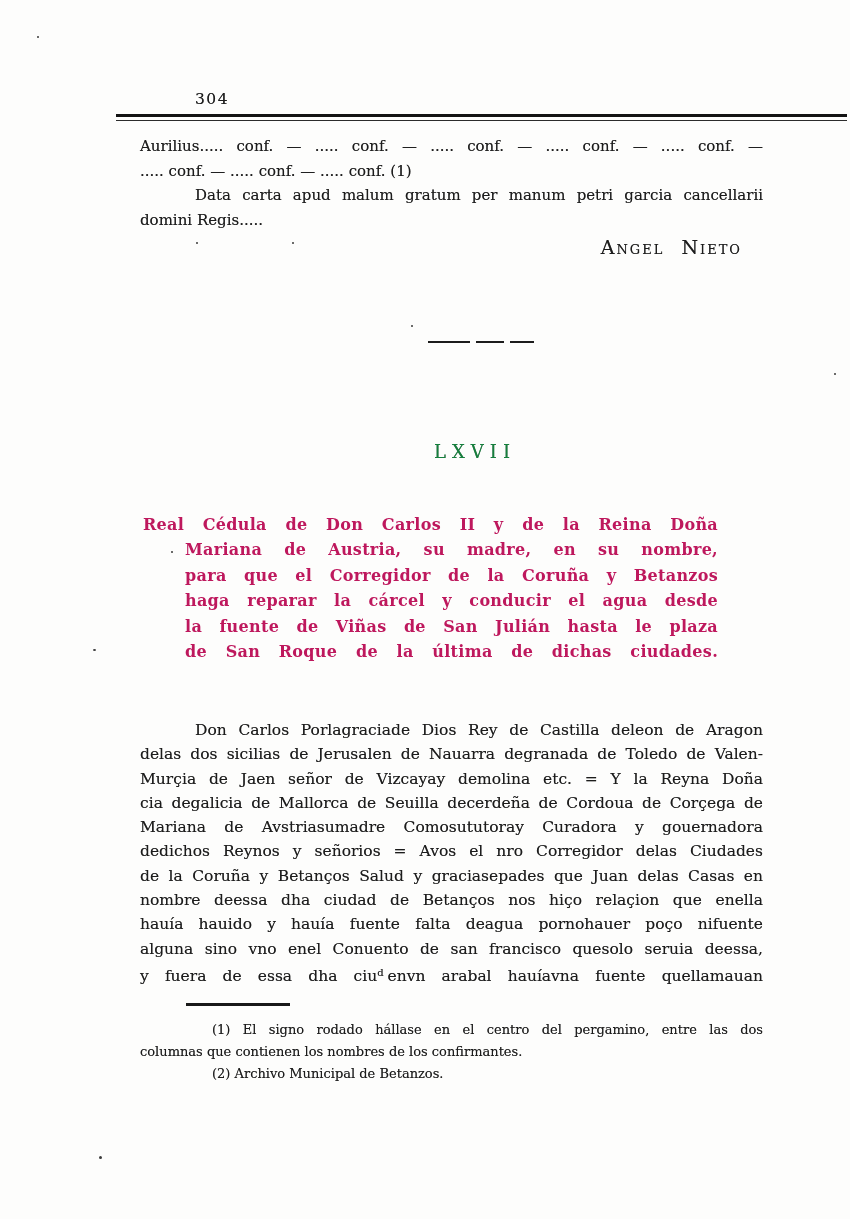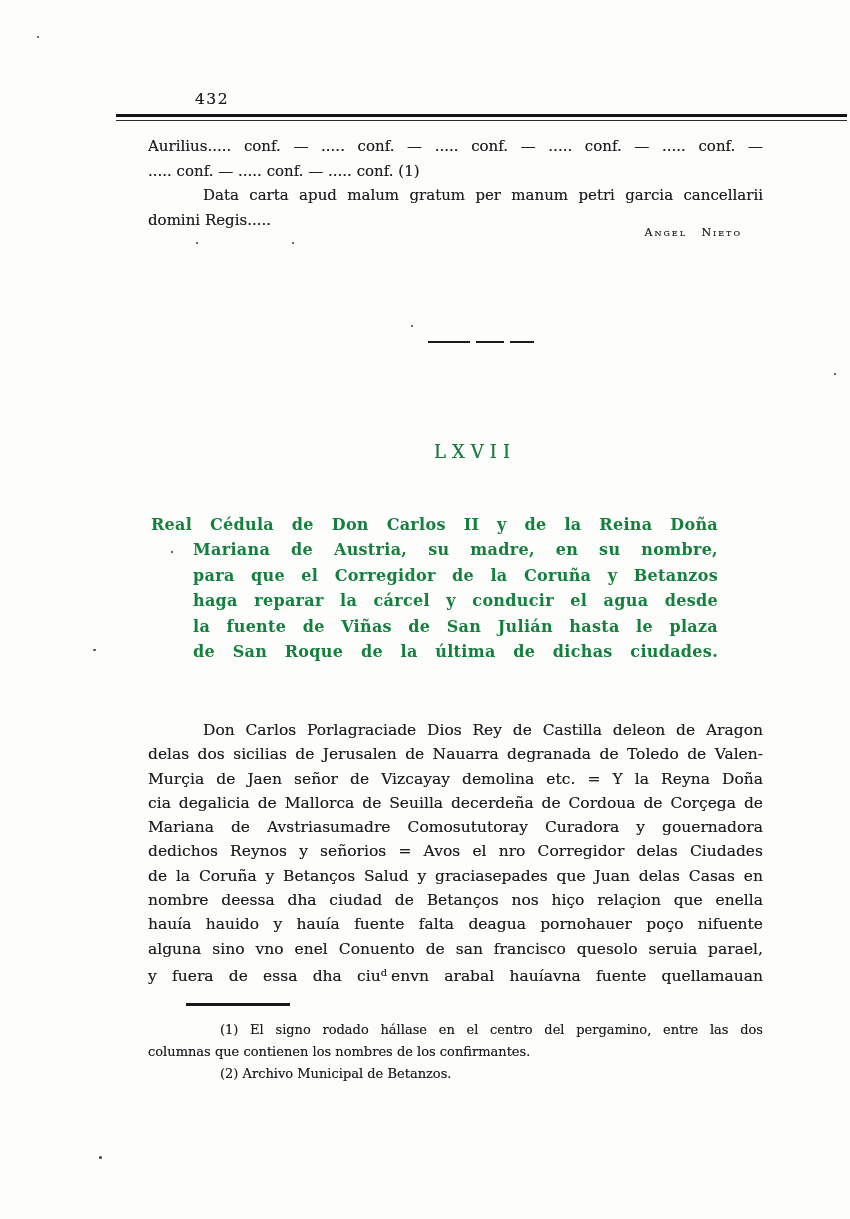--- a/index.html
+++ b/index.html
@@ -11,42 +11,42 @@
   .abs { position:absolute; }
 
   
   .pageno { left:195px; top:90px; font-size:15.5px; letter-spacing:1.5px; }
   .journal { left:280px; top:93px; width:430px; text-align:center;
              font-size:11.5px; font-weight:bold; letter-spacing:2.4px; word-spacing:5px; }
   .hrule { left:116px; top:114px; width:731px; height:3px;
            border-top:3px solid #131313; border-bottom:1px solid #2c2c2c; }
 
   
-  .tl { white-space:normal;margin-left:8px; }
+  .tl { white-space:normal; }
   .just { text-align:justify; text-align-last:justify; }
   .ink { text-shadow:0 0 0.4px rgba(10,10,10,0.5); }
 
   
   .para1 { left:140px; top:134px; width:623px; font-size:15px; line-height:24.5px; }
   .ind55 { text-indent:55px; }
 
-  .signature { right:108px; top:226px; font-variant:small-caps; font-size:11px;
+  .signature { right:108px; top:236px; font-variant:small-caps; font-size:19px;
                letter-spacing:2px; word-spacing:9px; }
 
   
   .divider { left:428px; top:341px; width:106px; height:2px;
              background:linear-gradient(to right,#1c1c1c 0 40%,transparent 40% 45%,
                         #1c1c1c 45% 72%,transparent 72% 77%,#1c1c1c 77% 100%); }
 
   .artnum { left:150px; top:441px; width:650px; text-align:center;
             font-size:18px; letter-spacing:6px; color:#15803d; }
 
   
   .headblock { left:143px; top:512px; width:575px; font-size:16px; line-height:25.4px;
-               font-weight:bold; color:#15803d; letter-spacing:0.3px; }
+               font-weight:bold; color:#be185d; letter-spacing:0.3px; }
   .hang { padding-left:42px; }
   .yearline { padding-left:42px; text-align:left; text-align-last:left; }
   .yearline em { font-style:italic; }
   .noteref { font-size:11px; vertical-align:3px; font-weight:600; letter-spacing:0; }
 
   
   .bodyblock { left:140px; top:718px; width:623px; font-size:15.5px; line-height:24.3px; }
   .supd { font-size:10px; vertical-align:5px; }
   .aftersup { margin-left:4px; }
 
@@ -56,21 +56,21 @@
   .ind72 { text-indent:72px; }
 
   
   .speck { position:absolute; background:#3a3a3a; border-radius:50%; }
 </style>
 </head>
 <body>
 
 <div class="page">
 
-  <div class="abs pageno ink">432</div>
+  <div class="abs pageno ink">304</div>
   <div class="abs hrule"></div>
 
   <div class="abs para1 ink">
     <div class="tl just">Aurilius..... conf. — ..... conf. — ..... conf. — ..... conf. — ..... conf. —</div>
     <div class="tl">..... conf. — ..... conf. — ..... conf. (1)</div>
     <div class="tl just ind55">Data carta apud malum gratum per manum petri garcia cancellarii</div>
     <div class="tl">domini Regis.....</div>
   </div>
   <div class="abs signature ink">Angel Nieto</div>
 
@@ -90,21 +90,21 @@
   <div class="abs bodyblock ink">
     <div class="tl just ind55">Don Carlos Porlagraciade Dios Rey de Castilla deleon de Aragon</div>
     <div class="tl just">delas dos sicilias de Jerusalen de Nauarra degranada de Toledo de Valen-</div>
     <div class="tl just">Murçia de Jaen señor de Vizcayay demolina etc. = Y la Reyna Doña</div>
     <div class="tl just">cia degalicia de Mallorca de Seuilla decerdeña de Cordoua de Corçega de</div>
     <div class="tl just">Mariana de Avstriasumadre Comosututoray Curadora y gouernadora</div>
     <div class="tl just">dedichos Reynos y señorios = Avos el nro Corregidor delas Ciudades</div>
     <div class="tl just">de la Coruña y Betanços Salud y graciasepades que Juan delas Casas en</div>
     <div class="tl just">nombre deessa dha ciudad de Betanços nos hiço relaçion que enella</div>
     <div class="tl just">hauía hauido y hauía fuente falta deagua pornohauer poço nifuente</div>
-    <div class="tl just">alguna sino vno enel Conuento de san francisco quesolo seruia parael,</div>
+    <div class="tl just">alguna sino vno enel Conuento de san francisco quesolo seruia deessa,</div>
     <div class="tl just">
       <span>y fuera de essa dha ciu</span><sup class="supd">d</sup><span class="aftersup">envn arabal hauíavna fuente quellamauan</span>
     </div>
   </div>
 
   <div class="abs fnrule"></div>
   <div class="abs fnblock ink">
     <div class="tl just ind72">(1) El signo rodado hállase en el centro del pergamino, entre las dos</div>
     <div class="tl">columnas que contienen los nombres de los confirmantes.</div>
     <div class="tl ind72">(2) Archivo Municipal de Betanzos.</div>

